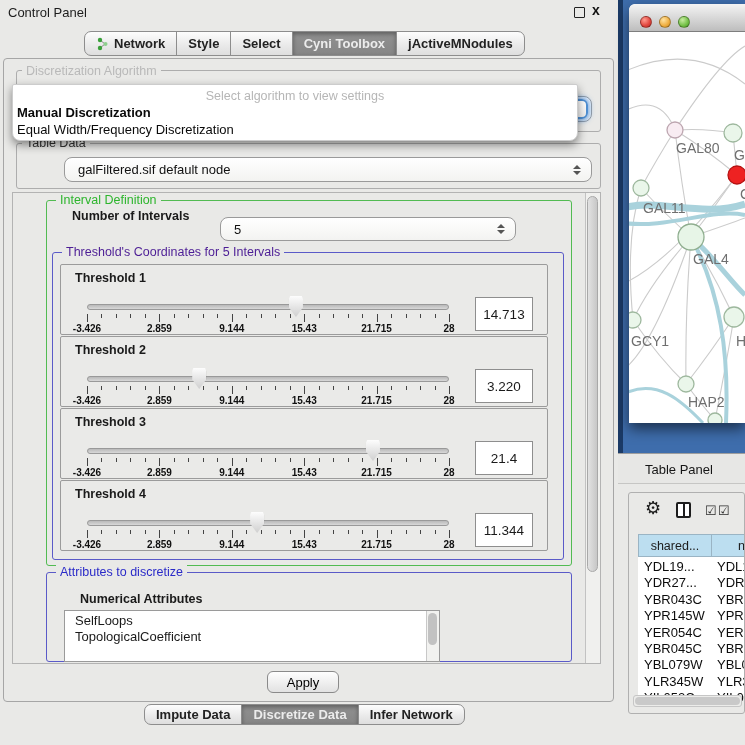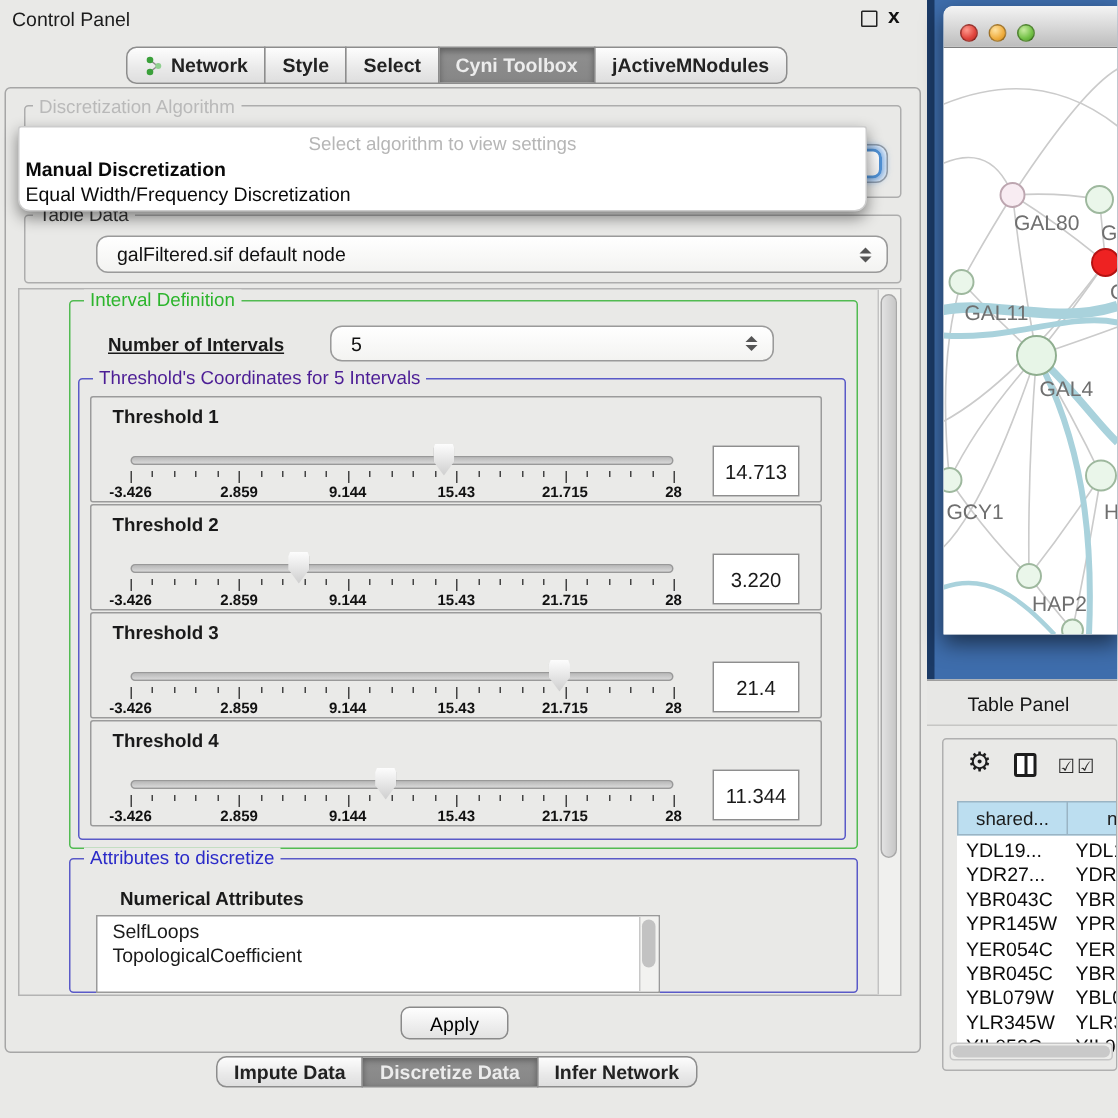--- a/index.html
+++ b/index.html
@@ -174,21 +174,21 @@
 
 <div class="abs scroll-area">
   <div class="vscroll">
       <div class="thumb"></div>
     </div>
 </div>
 
 <div class="abs group" style="left:46px; top:200px; width:526px; height:366px; border-color:#52bb52;"></div>
 <div class="abs group-title" style="left:56px; top:193px; color:#2db52d; font-weight:500;">Interval Definition</div>
 
-<div class="abs" style="left:72px; top:223px; font-size:12.5px; font-weight:700;text-decoration:underline;">Number of Intervals</div>
+<div class="abs" style="left:72px; top:209px; font-size:12.5px; font-weight:700;">Number of Intervals</div>
 <div class="abs combo" style="left:220px; top:217px; width:296px; height:24px;">
   <span class="val">5</span>
   <span class="spin">
       <i class="up"></i>
       <i class="dn"></i>
     </span>
 </div>
 
 <div class="abs group" style="left:52px; top:252px; width:512px; height:308px; border-color:#5a5ac8;"></div>
 <div class="abs group-title" style="left:62px; top:245px; color:#4c1d95; font-weight:400;">Threshold's Coordinates for 5 Intervals</div>

